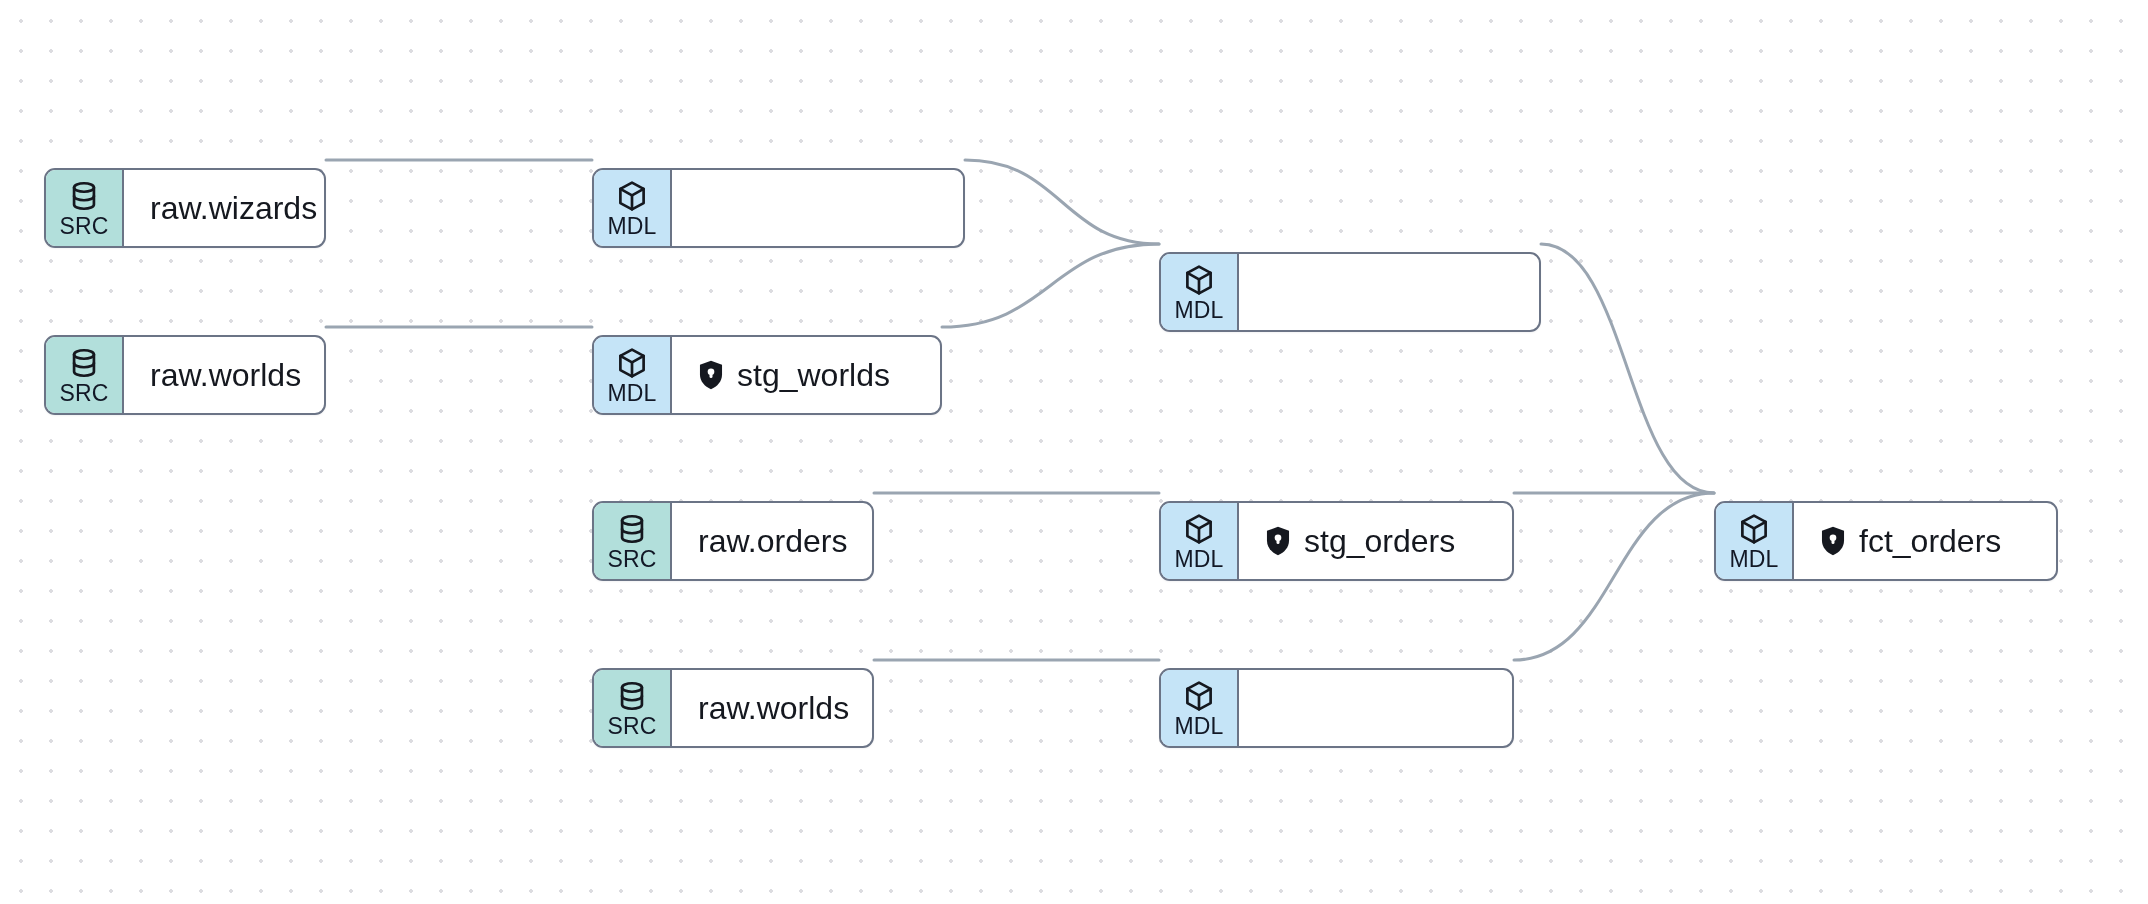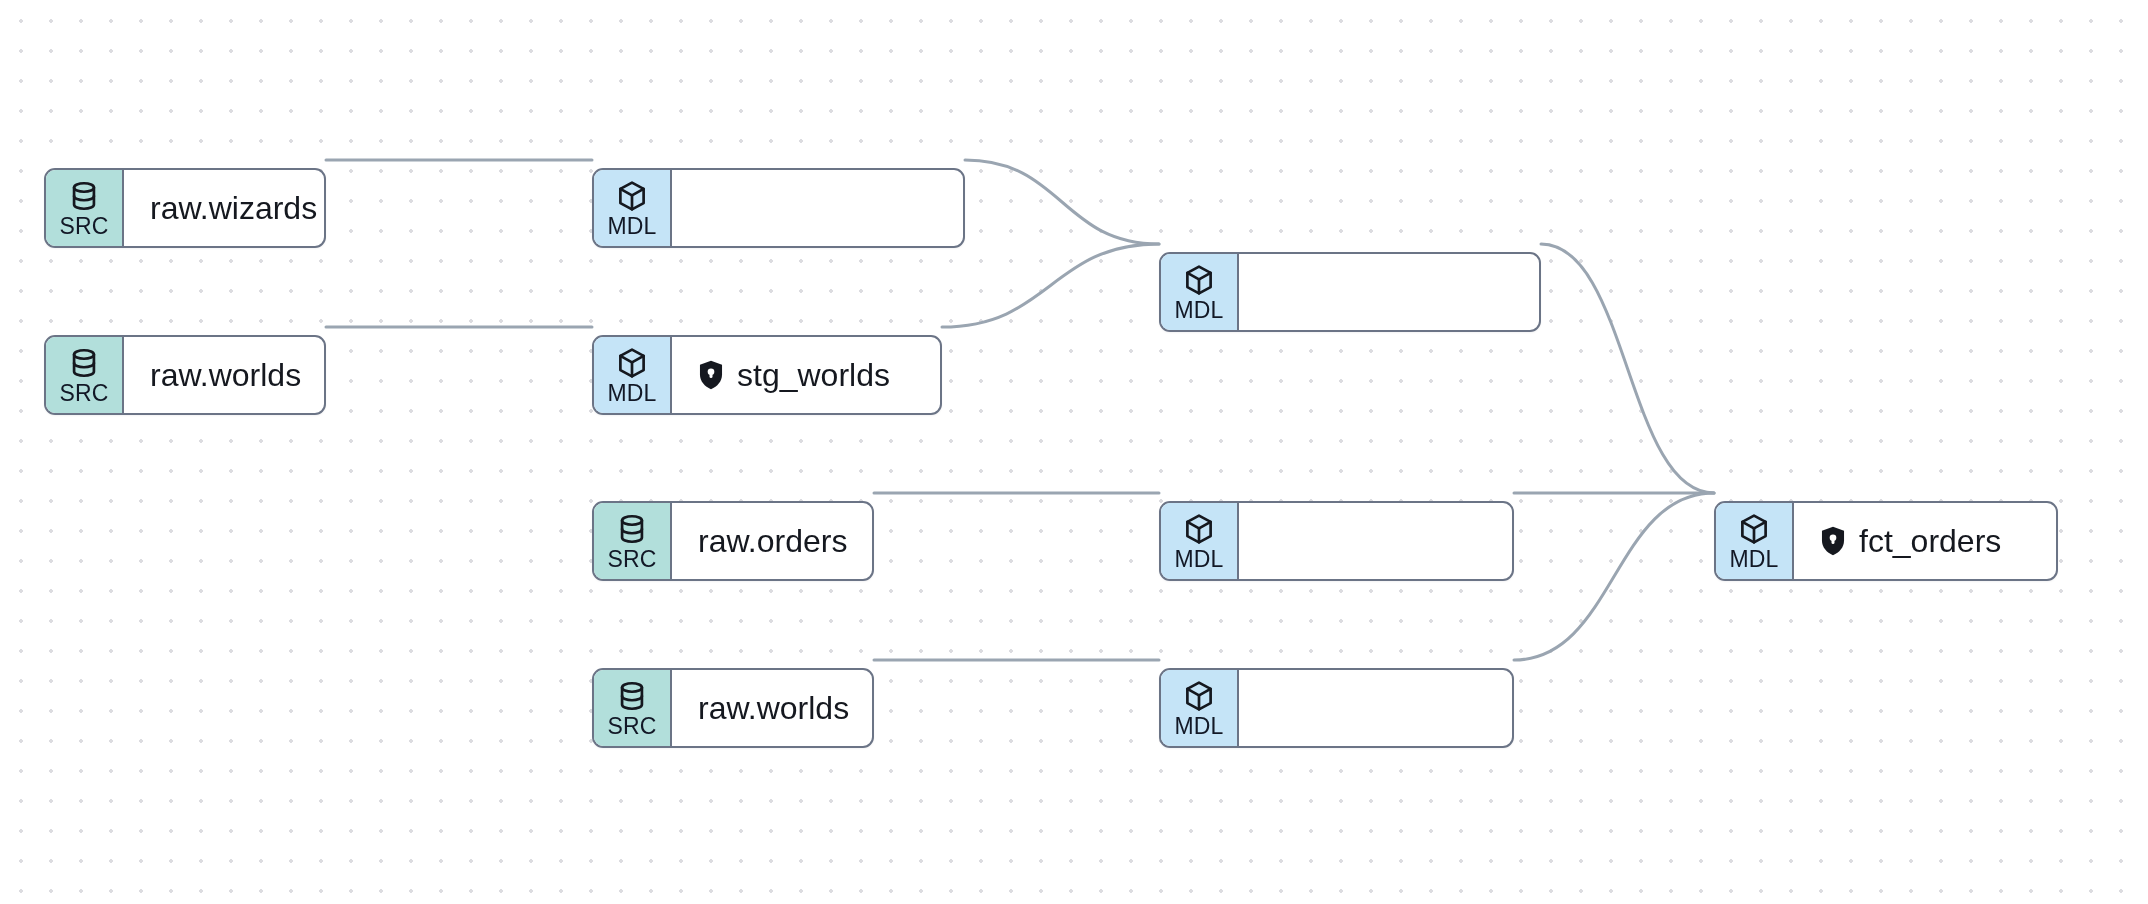--- a/index.html
+++ b/index.html
@@ -183,44 +183,52 @@
   </div>
       <div class="node" style="left: 1159px; top: 453px; width: 355px; height: 80px;">
     <div class="badge mdl">
       <span class="badge-icon"><svg width="34" height="34" viewBox="0 0 24 24" fill="none" stroke="#15181f" stroke-width="1.9" stroke-linecap="round" stroke-linejoin="round">
               <path d="M12 2.6 20.2 7v10L12 21.4 3.8 17V7z"></path>
               <path d="M3.8 7 12 11.6 20.2 7"></path>
               <path d="M12 11.6v9.8"></path>
             </svg></span>
       <span class="badge-text">MDL</span>
     </div>
-  </div>
-      <div class="node" style="left: 1159px; top: 620px; width: 355px; height: 80px;">
-    <div class="badge mdl">
-      <span class="badge-icon"><svg width="34" height="34" viewBox="0 0 24 24" fill="none" stroke="#15181f" stroke-width="1.9" stroke-linecap="round" stroke-linejoin="round">
-              <path d="M12 2.6 20.2 7v10L12 21.4 3.8 17V7z"></path>
-              <path d="M3.8 7 12 11.6 20.2 7"></path>
-              <path d="M12 11.6v9.8"></path>
-            </svg></span>
-      <span class="badge-text">MDL</span>
-    </div>
-  </div>
-      <div class="node" style="left: 1714px; top: 453px; width: 344px; height: 80px;">
-    <div class="badge mdl">
-      <span class="badge-icon"><svg width="34" height="34" viewBox="0 0 24 24" fill="none" stroke="#15181f" stroke-width="1.9" stroke-linecap="round" stroke-linejoin="round">
-              <path d="M12 2.6 20.2 7v10L12 21.4 3.8 17V7z"></path>
-              <path d="M3.8 7 12 11.6 20.2 7"></path>
-              <path d="M12 11.6v9.8"></path>
-            </svg></span>
-      <span class="badge-text">MDL</span>
-    </div>
     <div class="body">
       <span class="shield"><svg width="26" height="30" viewBox="0 0 24 28" fill="#15181f">
               <path d="M12 0.8 22.3 4.4v9.1c0 6.3-4.3 11.2-10.3 13.7C6 24.7 1.7 19.8 1.7 13.5V4.4z"></path>
               <circle cx="12" cy="11" r="3.1" fill="#ffffff"></circle>
               <rect x="10.6" y="11.4" width="2.8" height="5.4" rx="1.4" fill="#ffffff"></rect>
             </svg></span>
+      <span class="label">stg_orders</span>
+    </div>
+  </div>
+      <div class="node" style="left: 1159px; top: 620px; width: 355px; height: 80px;">
+    <div class="badge mdl">
+      <span class="badge-icon"><svg width="34" height="34" viewBox="0 0 24 24" fill="none" stroke="#15181f" stroke-width="1.9" stroke-linecap="round" stroke-linejoin="round">
+              <path d="M12 2.6 20.2 7v10L12 21.4 3.8 17V7z"></path>
+              <path d="M3.8 7 12 11.6 20.2 7"></path>
+              <path d="M12 11.6v9.8"></path>
+            </svg></span>
+      <span class="badge-text">MDL</span>
+    </div>
+  </div>
+      <div class="node" style="left: 1714px; top: 453px; width: 344px; height: 80px;">
+    <div class="badge mdl">
+      <span class="badge-icon"><svg width="34" height="34" viewBox="0 0 24 24" fill="none" stroke="#15181f" stroke-width="1.9" stroke-linecap="round" stroke-linejoin="round">
+              <path d="M12 2.6 20.2 7v10L12 21.4 3.8 17V7z"></path>
+              <path d="M3.8 7 12 11.6 20.2 7"></path>
+              <path d="M12 11.6v9.8"></path>
+            </svg></span>
+      <span class="badge-text">MDL</span>
+    </div>
+    <div class="body">
+      <span class="shield"><svg width="26" height="30" viewBox="0 0 24 28" fill="#15181f">
+              <path d="M12 0.8 22.3 4.4v9.1c0 6.3-4.3 11.2-10.3 13.7C6 24.7 1.7 19.8 1.7 13.5V4.4z"></path>
+              <circle cx="12" cy="11" r="3.1" fill="#ffffff"></circle>
+              <rect x="10.6" y="11.4" width="2.8" height="5.4" rx="1.4" fill="#ffffff"></rect>
+            </svg></span>
       <span class="label">fct_orders</span>
     </div>
   </div>
     </div>
 
 </div>
 
 </body></html>

